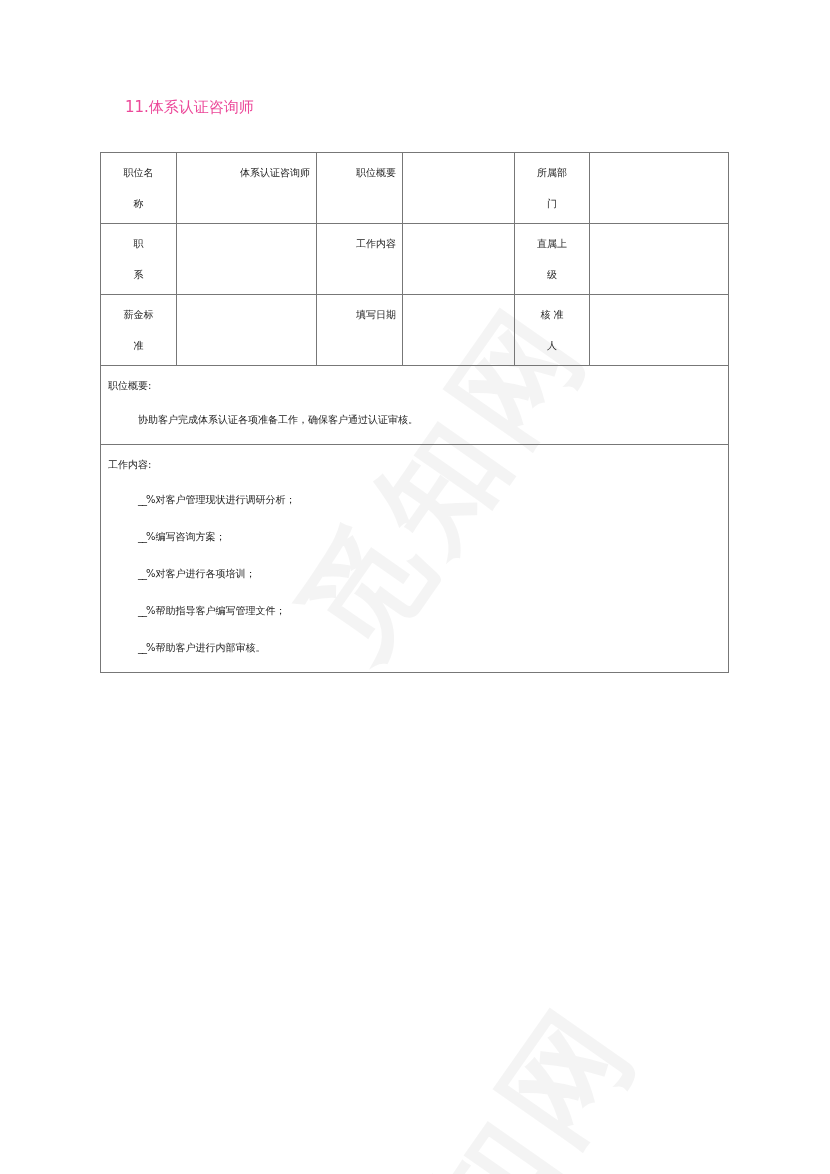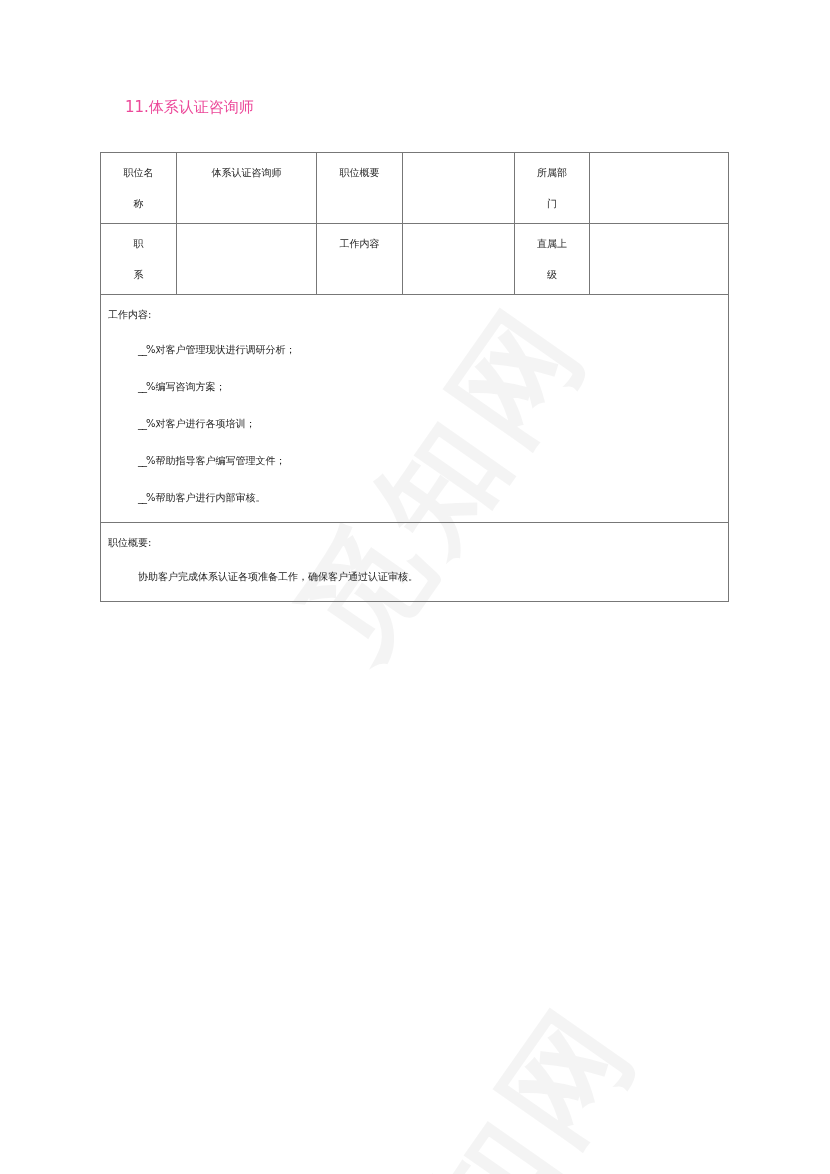--- a/index.html
+++ b/index.html
@@ -47,21 +47,21 @@
       color: #222;
     }
     .doc-table td {
       border: 1px solid #777;
       vertical-align: top;
       padding: 4px 6px;
       line-height: 31px;
     }
     .doc-table tr.info-row td { height: 58px; }
     .label-cell { text-align: center; }
-    .value-cell { text-align: center; }
+    .value-cell { text-align: right; }
     .block-cell { padding: 4px 7px 6px 7px !important; }
     .block-title { line-height: 32px; }
     .block-para {
       padding-left: 30px;
       line-height: 36px;
     }
     .duty-line {
       padding-left: 30px;
       line-height: 37px;
     }
@@ -112,32 +112,48 @@
         <div>工作内容</div>
       </td>
       <td class="value-cell"></td>
       <td class="label-cell">
         <div>直属上</div>
         <div>级</div>
       </td>
       <td class="value-cell"></td>
     </tr>
 
+    <tr class="info-row">
+      <td class="label-cell">
+        <div>薪金标</div>
+        <div>准</div>
+      </td>
+      <td class="value-cell"></td>
+      <td class="value-cell">
+        <div>填写日期</div>
+      </td>
+      <td class="value-cell"></td>
+      <td class="label-cell">
+        <div>核 准</div>
+        <div>人</div>
+      </td>
+      <td class="value-cell"></td>
+    </tr>
+
+    <tr>
+      <td colspan="6" class="block-cell">
+        <div class="block-title">职位概要:</div>
+        <div class="block-para">协助客户完成体系认证各项准备工作，确保客户通过认证审核。</div>
+      </td>
+    </tr>
 
     <tr>
       <td colspan="6" class="block-cell">
         <div class="block-title">工作内容:</div>
         <div class="duty-line"><span class="blank">__</span><span>%对客户管理现状进行调研分析；</span></div>
         <div class="duty-line"><span class="blank">__</span><span>%编写咨询方案；</span></div>
         <div class="duty-line"><span class="blank">__</span><span>%对客户进行各项培训；</span></div>
         <div class="duty-line"><span class="blank">__</span><span>%帮助指导客户编写管理文件；</span></div>
         <div class="duty-line"><span class="blank">__</span><span>%帮助客户进行内部审核。</span></div>
       </td>
     </tr>
-
-    <tr>
-      <td colspan="6" class="block-cell">
-        <div class="block-title">职位概要:</div>
-        <div class="block-para">协助客户完成体系认证各项准备工作，确保客户通过认证审核。</div>
-      </td>
-    </tr>
   </tbody>
 </table>
 
 </body></html>

